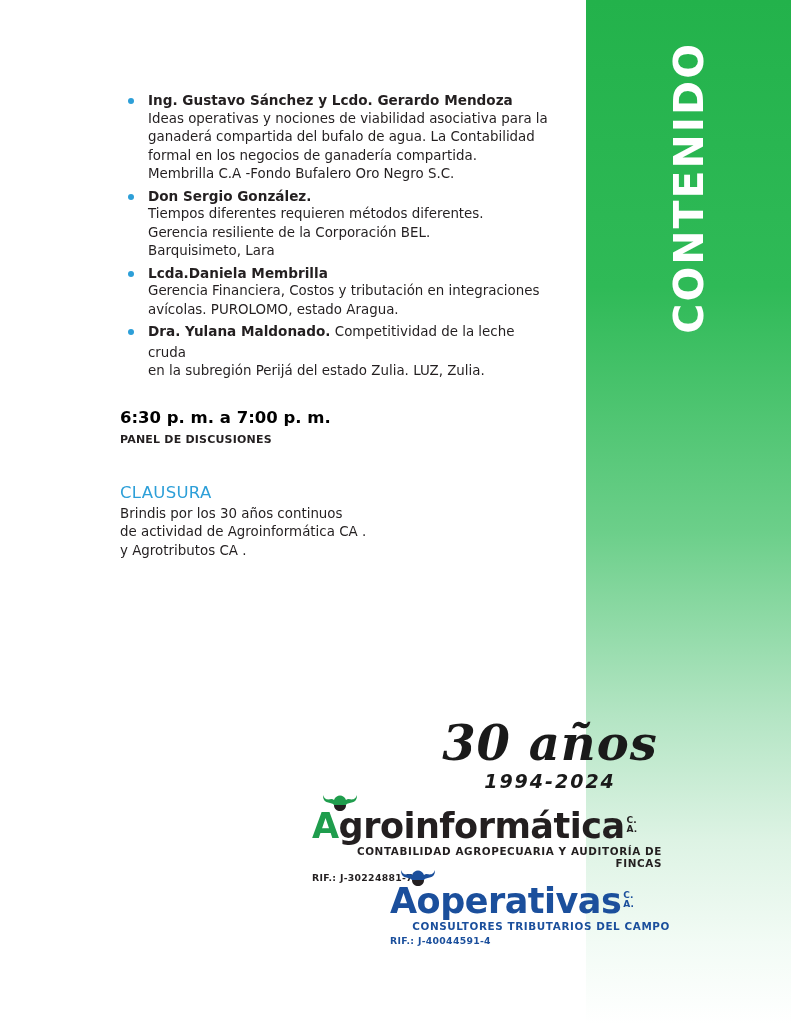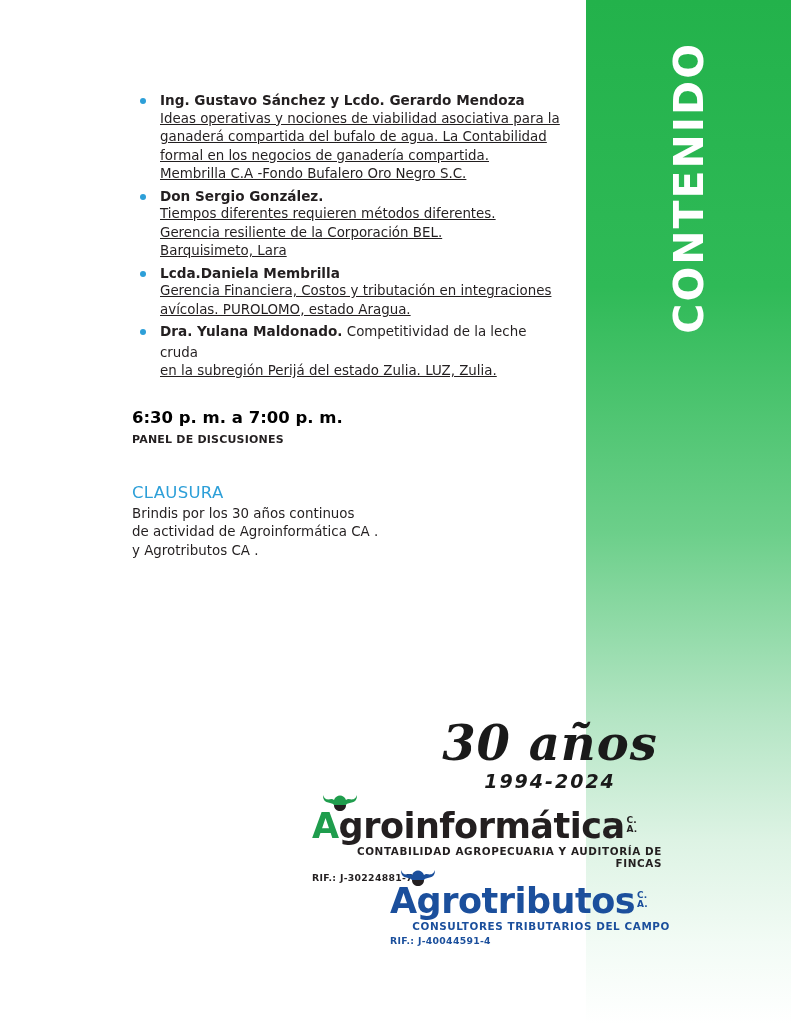--- a/index.html
+++ b/index.html
@@ -49,21 +49,21 @@
     font-size: 41px;
     letter-spacing: 2px;
     font-weight: bold;
     font-family: "DejaVu Sans", sans-serif;
     margin-top: 42px;
   }
 
   
   .content {
     position: absolute;
-    left: 132px;
+    left: 120px;
     top: 90px;
     width: 430px;
   }
 
   ul.bullets {
     list-style: none;
     margin: 0;
     padding: 0;
   }
   ul.bullets > li {
@@ -86,21 +86,21 @@
     color: #231f20;
     font-size: 13.6px;
     line-height: 18.5px;
     display: inline;
   }
   .entry-lines {
     color: #231f20;
     font-size: 13.4px;
     line-height: 18.5px;
   }
-  .entry-lines div { white-space: nowrap; text-decoration: underline; }
+  .entry-lines div { white-space: nowrap; }
   .inline-after {
     display: inline;
     font-size: 13.4px;
     line-height: 18.5px;
     color: #231f20;
   }
 
   .block-gap { height: 24px; }
 
   .panel-time {
@@ -303,19 +303,19 @@
   </div>
 
   <div class="logo2">
     <div style="position:relative;">
       <span class="bull-icon">
         <svg width="40" height="26" viewBox="0 0 40 26">
           <path d="M3 3 C3 13, 11 9, 14 13 L26 13 C29 9, 37 13, 37 3 C34 11, 29 5, 26 8 C24 2, 16 2, 14 8 C11 5, 6 11, 3 3 Z" fill="#1b4f9c"></path>
           <path d="M14 13 C14 21, 26 21, 26 13 Z" fill="#231f20"></path>
         </svg>
       </span>
-      <div class="logo-wordmark"><span class="first">A</span><span>grotributos</span><span class="ca"><span>C.</span><br><span>A.</span></span></div>
+      <div class="logo-wordmark"><span class="first">A</span><span>operativas</span><span class="ca"><span>C.</span><br><span>A.</span></span></div>
     </div>
     <div class="tagline">CONSULTORES TRIBUTARIOS DEL CAMPO</div>
     <div class="rif">RIF.: J-40044591-4</div>
   </div>
 
 </div>
 
 </body></html>

